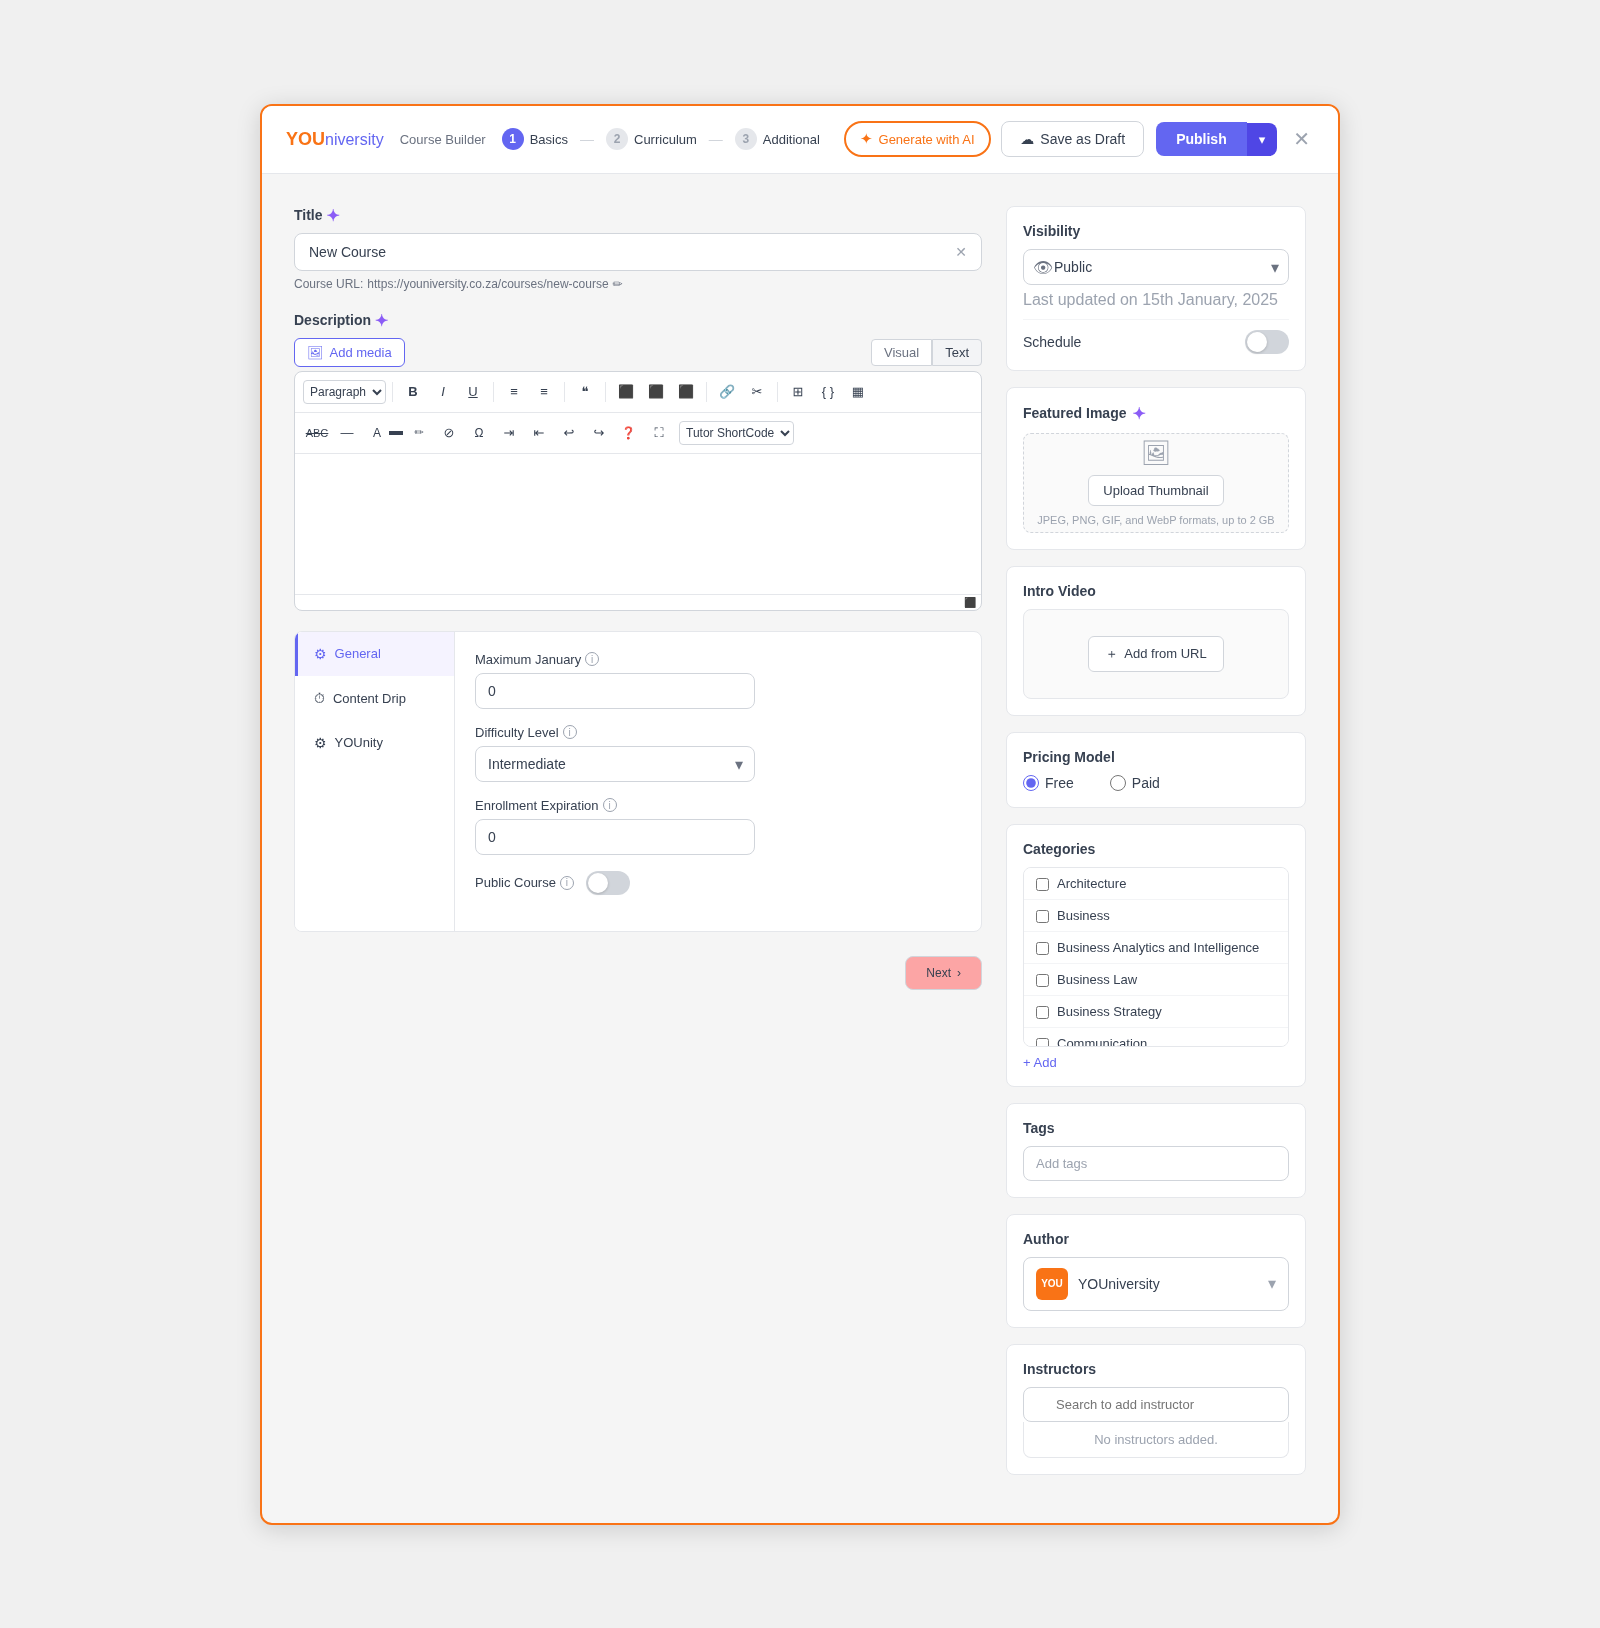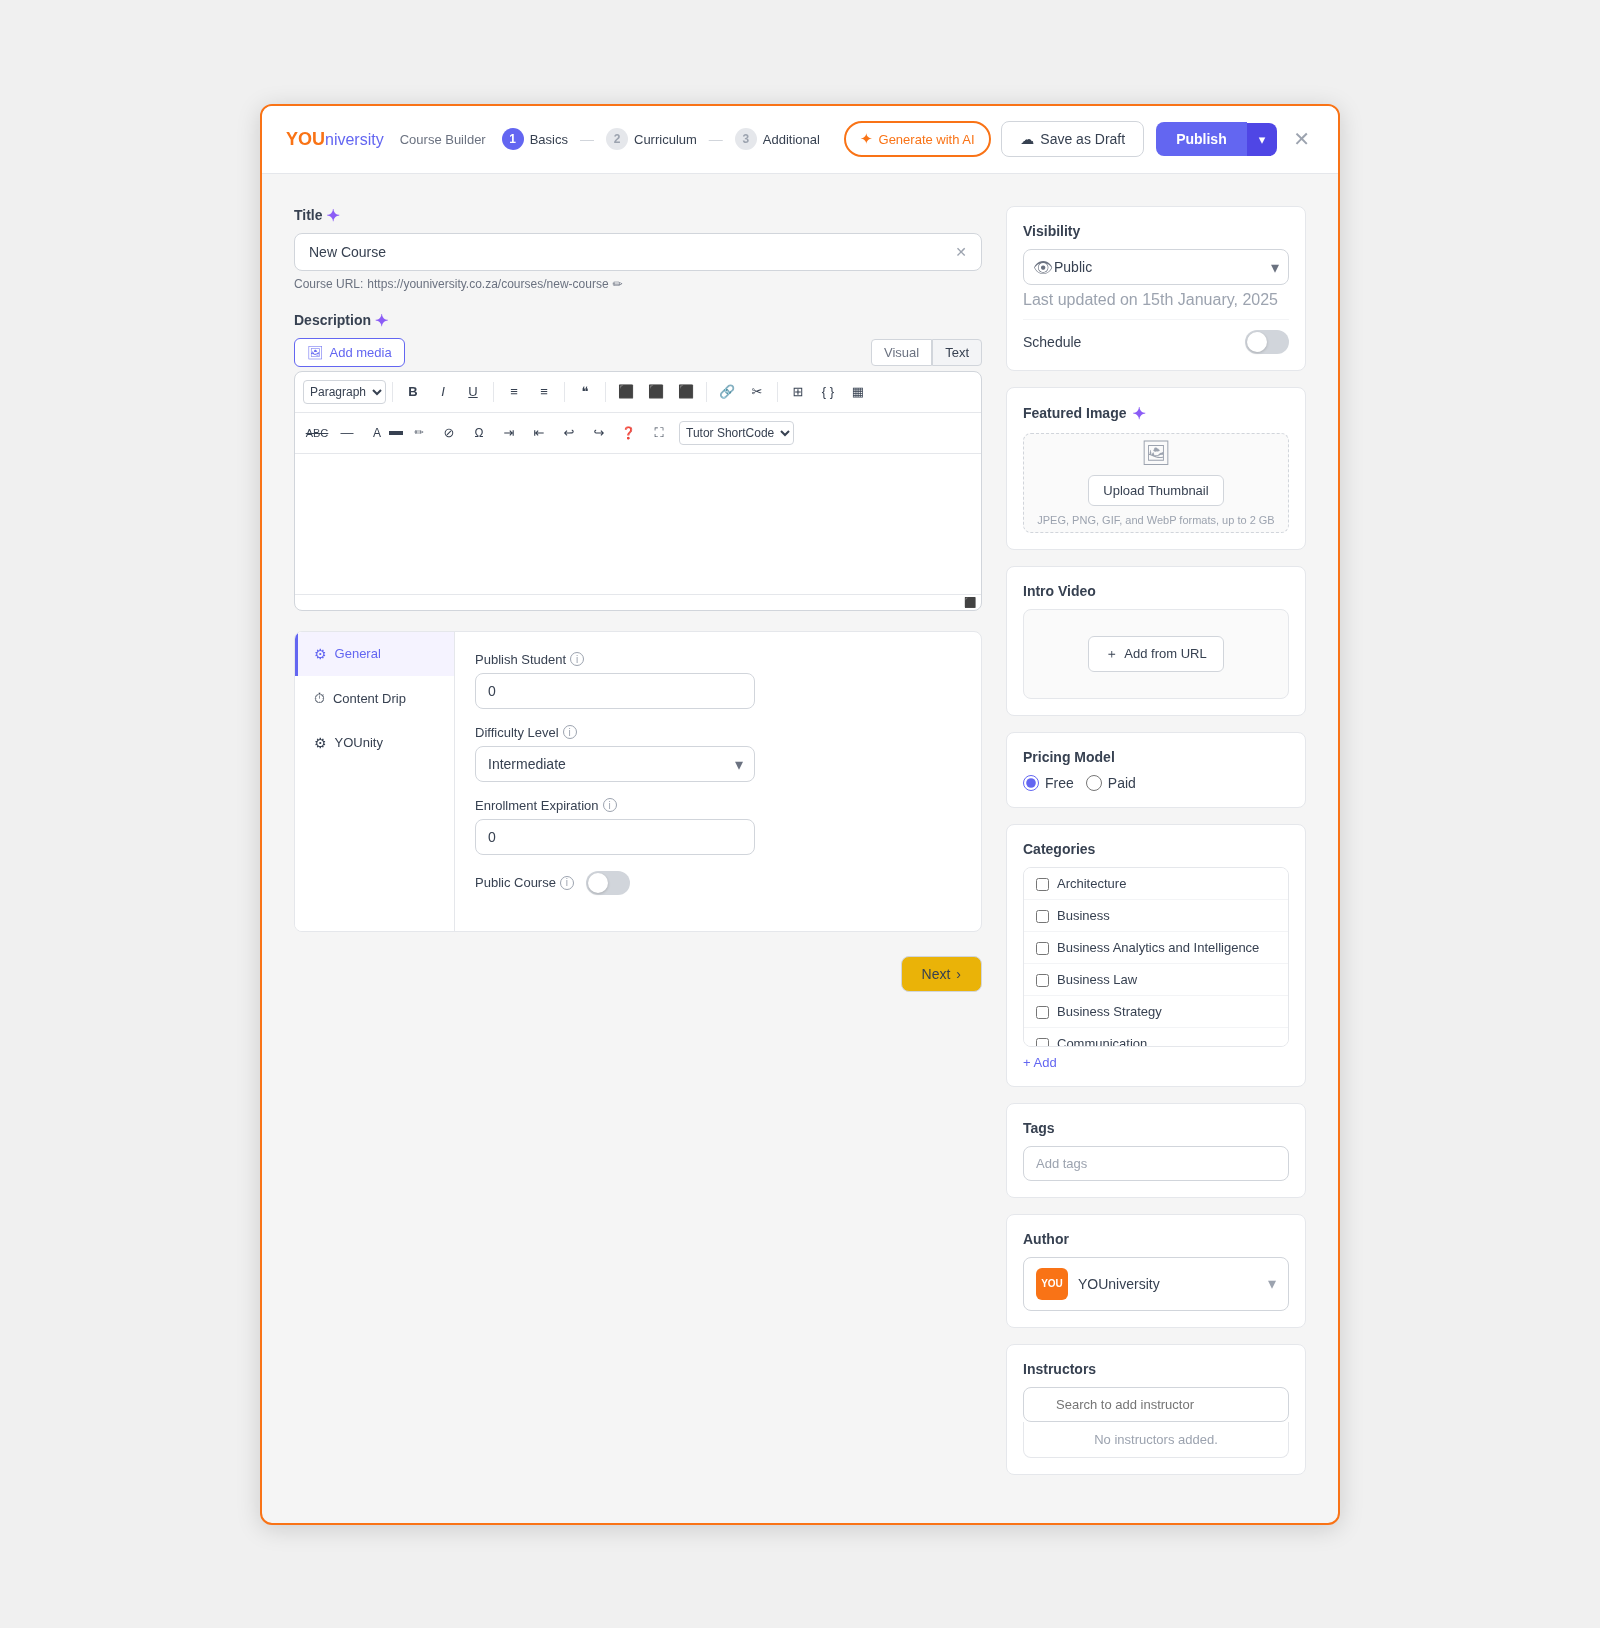--- a/index.html
+++ b/index.html
@@ -390,23 +390,23 @@
       transition: left 0.2s;
       box-shadow: 0 1px 3px rgba(0,0,0,0.2);
     }
     .next-btn {
       display: flex;
       align-items: center;
       gap: 6px;
       padding: 9px 20px;
       border: 1.5px solid #d1d5db;
       border-radius: 8px;
-      background: #eab308;
-      color: #374151;
-      font-size: 14px;
+      background: #fca5a5;
+      color: #374151;
+      font-size: 12px;
       cursor: pointer;
       margin-top: 16px;
       float: right;
     }
     
     .right-section {
       background: white;
       border-radius: 8px;
       padding: 16px;
       margin-bottom: 16px;
@@ -497,21 +497,21 @@
       padding: 8px 16px;
       border: 1.5px solid #d1d5db;
       border-radius: 6px;
       background: white;
       font-size: 13px;
       color: #374151;
       cursor: pointer;
     }
     .pricing-row {
       display: flex;
-      gap: 12px;
+      gap: 36px;
       align-items: center;
     }
     .radio-item {
       display: flex;
       align-items: center;
       gap: 6px;
       cursor: pointer;
     }
     .radio-item input[type="radio"] {
       accent-color: #6366f1;
@@ -787,21 +787,21 @@
               <span>Content Drip</span>
             </div>
             <div class="options-sidebar-item">
               <span class="icon">⚙</span>
               <span>YOUnity</span>
             </div>
           </div>
           <div class="options-content">
             <div class="option-field">
               <div class="option-label">
-                <span>Publish Student</span>
+                <span>Maximum January</span>
                 <span class="info-icon">i</span>
               </div>
               <input type="number" class="option-input" value="0" style="">
             </div>
             <div class="option-field">
               <div class="option-label">
                 <span>Difficulty Level</span>
                 <span class="info-icon">i</span>
               </div>
               <div class="select-wrapper">

